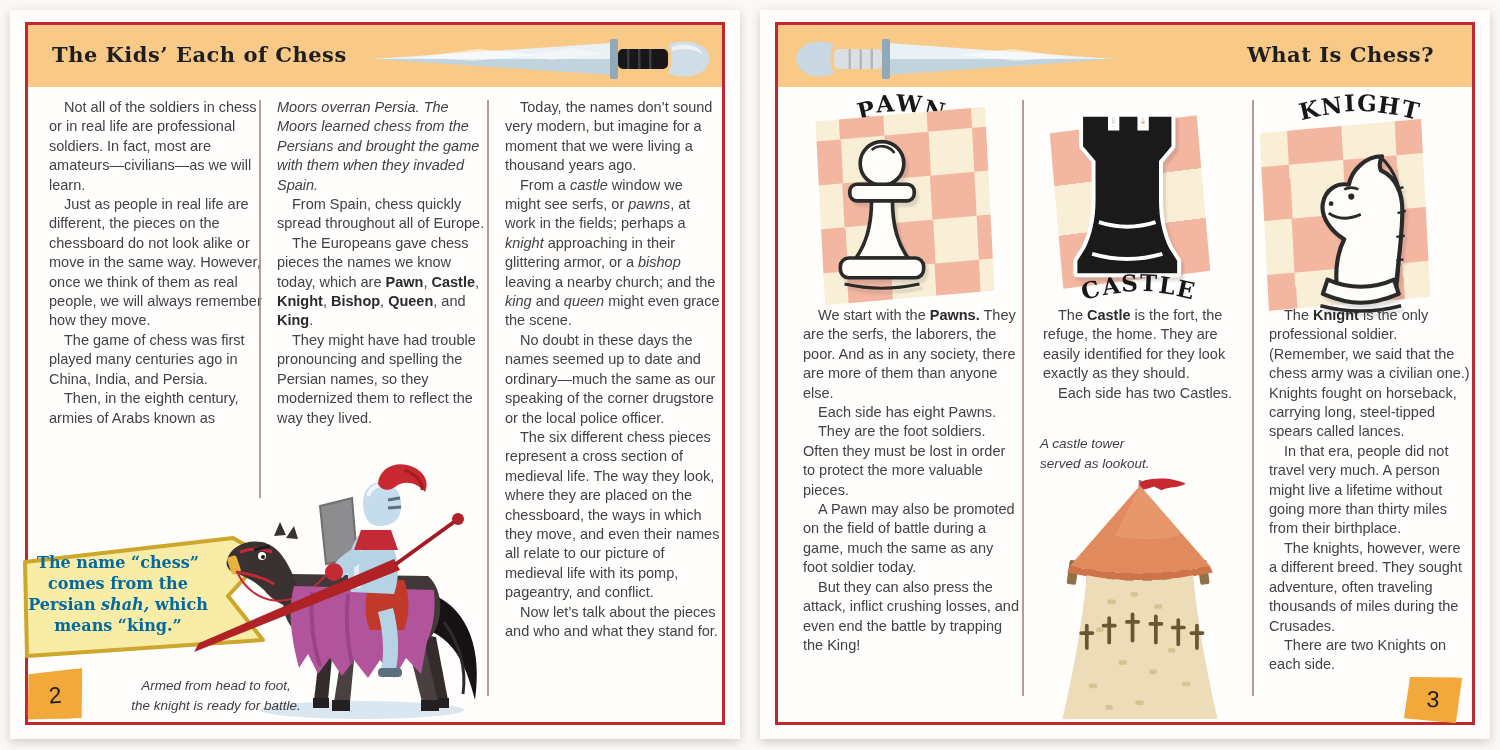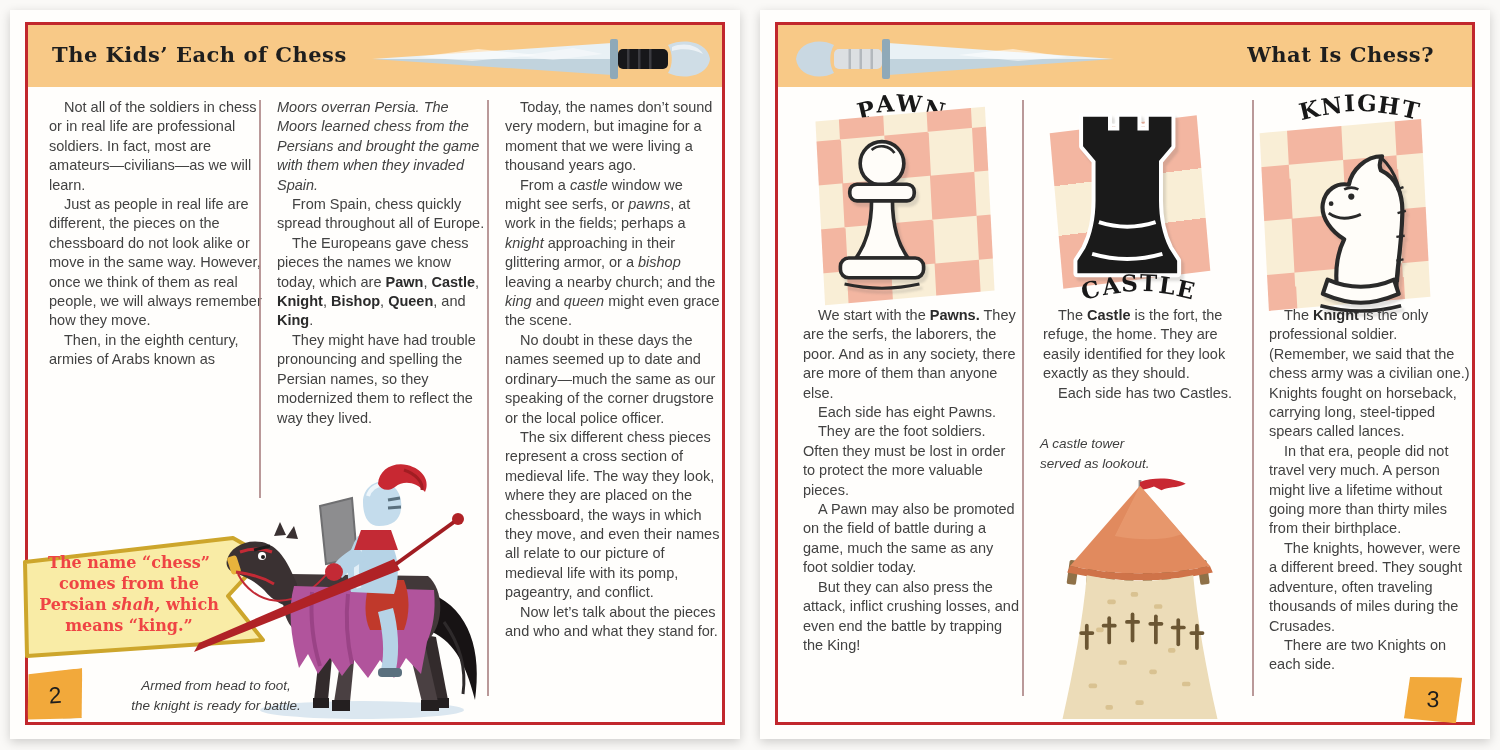--- a/index.html
+++ b/index.html
@@ -24,22 +24,22 @@
   .flag{position:absolute;}
   .checker{background:repeating-conic-gradient(var(--checker_salmon,#f3b6a1) 0 25%,var(--checker_cream,#f9eed6) 0 50%);}
   .pawn-flag{background-size:88px 88px;background-position:-20px -24px;transform:rotate(-3deg) skewY(-2deg);}
   .knight-flag{background-size:108px 108px;background-position:-26px -20px;transform:rotate(-3deg) skewY(-2deg);}
   .castle-flag{background:linear-gradient(to bottom,var(--checker_salmon,#f3b6a1) 0 34%,
                var(--checker_cream,#f9eed6) 34% 66%,var(--checker_salmon,#f3b6a1) 66% 100%);
                transform:rotate(-5deg) skewY(-2deg);}
   .piece{position:absolute;filter:drop-shadow(3px 4px 1px rgba(90,90,90,.18));}
   .caption{position:absolute;font-style:italic;font-size:13.5px;line-height:1.45;color:#3e3e3e;white-space:pre-line;}
   .banner-wrap{position:absolute;left:12px;top:516px;width:268px;height:136px;}
-  .banner-text{position:absolute;left:16px;top:26px;width:182px;text-align:center;
-               font-family:"DejaVu Serif",serif;font-size:16px;font-weight:700;color:#ef4444;line-height:1.32;}
+  .banner-text{position:absolute;left:5px;top:26px;width:182px;text-align:center;
+               font-family:"DejaVu Serif",serif;font-size:16px;font-weight:700;color:#0369a1;line-height:1.32;}
   .tab{position:absolute;background:var(--tab_orange,#f2a93b);display:flex;align-items:center;justify-content:center;
        font-size:23px;color:#1d1d1d;z-index:5;clip-path:polygon(7% 5%,100% 0,93% 100%,0 95%);
        box-shadow:1px 2px 3px rgba(0,0,0,.15);}
   .tab2{left:16px;top:660px;width:58px;height:50px;transform:rotate(-4deg);}
   .tab3{left:645px;top:666px;width:56px;height:46px;transform:rotate(3deg);}
   .illus{position:absolute;}
 </style>
 </head>
 <body>
 
@@ -60,20 +60,21 @@
       <rect x="259" y="15" width="2.5" height="20" fill="#3b3b40"></rect>
       <rect x="270" y="15" width="2.5" height="20" fill="#3b3b40"></rect>
       <rect x="281" y="15" width="2.5" height="20" fill="#3b3b40"></rect>
       <path d="M300,11 C318,3 340,9 342,25 C340,41 318,47 300,39 C305,31 305,19 300,11 Z" fill="#cfdde6"></path>
       <path d="M304,13 C316,8 330,11 335,20 C326,15 314,14 304,17 Z" fill="#ffffff" opacity=".6"></path>
     </svg>
 
     <div class="col" style="left:30px;width:215px">
         <p class="para">Not all of the soldiers in chess or in real life are professional soldiers. In fact, most are amateurs—civilians—as we will learn.</p>
         <p class="para">Just as people in real life are different, the pieces on the chessboard do not look alike or move in the same way. However, once we think of them as real people, we will always remember how they move.</p>
+        <p class="para">The game of chess was first played many centuries ago in China, India, and Persia.</p>
         <p class="para">Then, in the eighth century, armies of Arabs known as</p>
       </div>
     <div class="col" style="left:258px;width:214px">
         <p class="para noind">Moors overran Persia. The Moors learned chess from the Persians and brought the game with them when they invaded Spain.</p>
         <p class="para">From Spain, chess quickly spread throughout all of Europe.</p>
         <p class="para">The Europeans gave chess pieces the names we know today, which are <b>Pawn</b>, <b>Castle</b>, <b>Knight</b>, <b>Bishop</b>, <b>Queen</b>, and <b>King</b>.</p>
         <p class="para">They might have had trouble pronouncing and spelling the Persian names, so they modernized them to reflect the way they lived.</p>
       </div>
     <div class="col" style="left:486px;width:216px">
         <p class="para">Today, the names don’t sound very modern, but imagine for a moment that we were living a thousand years ago.</p>

